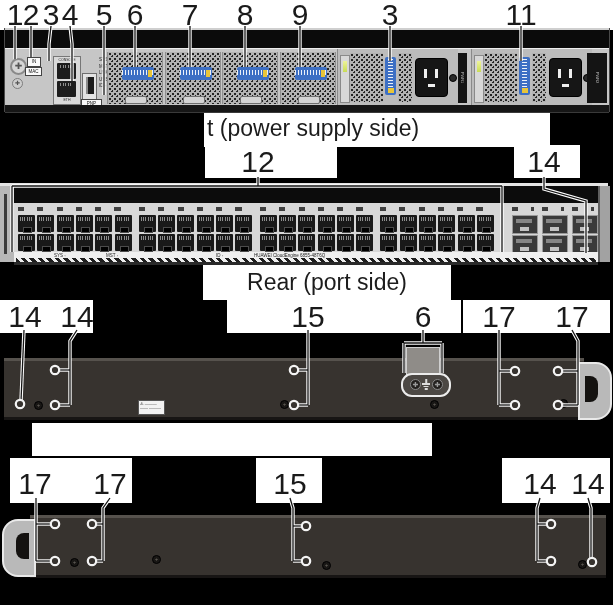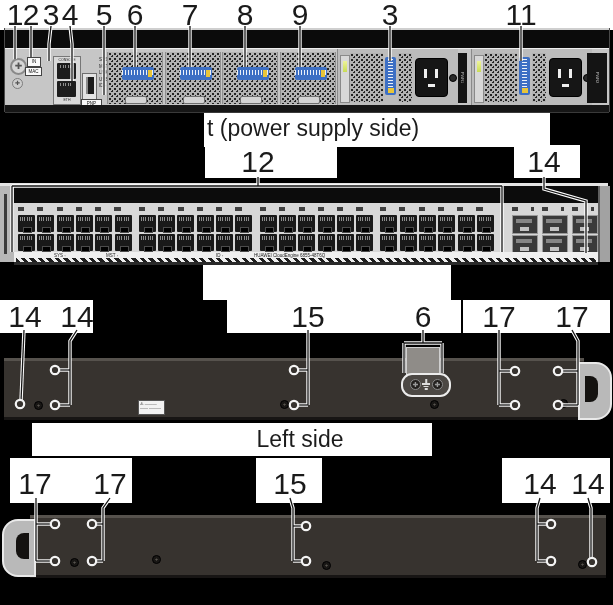--- a/index.html
+++ b/index.html
@@ -449,39 +449,39 @@
         <div class="r-text" style="left:40px;">SYS ◦</div>
         <div class="r-text" style="left:92px;">MST ◦</div>
         <div class="r-text" style="left:202px;">ID ◦</div>
         <div class="r-text" style="left:240px;">HUAWEI  CloudEngine 6855-48T6Q</div>
         <div class="zig"></div>
       </div>
     </div>
     <div class="abs r-capR"></div>
   </div>
 
+  <div class="abs caption" style="left:203px;top:266px;width:248px;height:32px;line-height:32px;text-align:center;">Rear (port side)</div>
 
   <div class="abs sidepanel" style="left:4px;top:358px;width:580px;height:56px;"></div>
   <div class="abs handleR">
       <i></i>
     </div>
   <div class="abs warnlabel">⚠ ——— —— ———</div>
   <div class="abs gplate"></div>
   <div class="abs gpill">
     <div class="gscrew" style="left:7px;">✚</div>
     <div class="gscrew" style="left:29px;">✚</div>
     <div class="gnd">
       <i style="top:0;width:1.5px;height:4px;"></i>
       <i style="top:4px;width:8px;height:1.5px;"></i>
       <i style="top:6.5px;width:5px;height:1.5px;"></i>
       <i style="top:9px;width:2.5px;height:1.5px;"></i>
     </div>
   </div>
 
-  <div class="abs caption" style="left:150px;top:424px;width:300px;height:31px;line-height:31px;text-align:center;">Left side</div>
 
   <div class="abs sidepanel" style="left:30px;top:515px;width:576px;height:57px;"></div>
   <div class="abs handleL">
       <i></i>
     </div>
 
   <div id="dark-screws">
       <div class="dscrew" style="left: 34px; top: 401px;">+</div>
       <div class="dscrew" style="left: 280px; top: 400px;">+</div>
       <div class="dscrew" style="left: 430px; top: 400px;">+</div>

